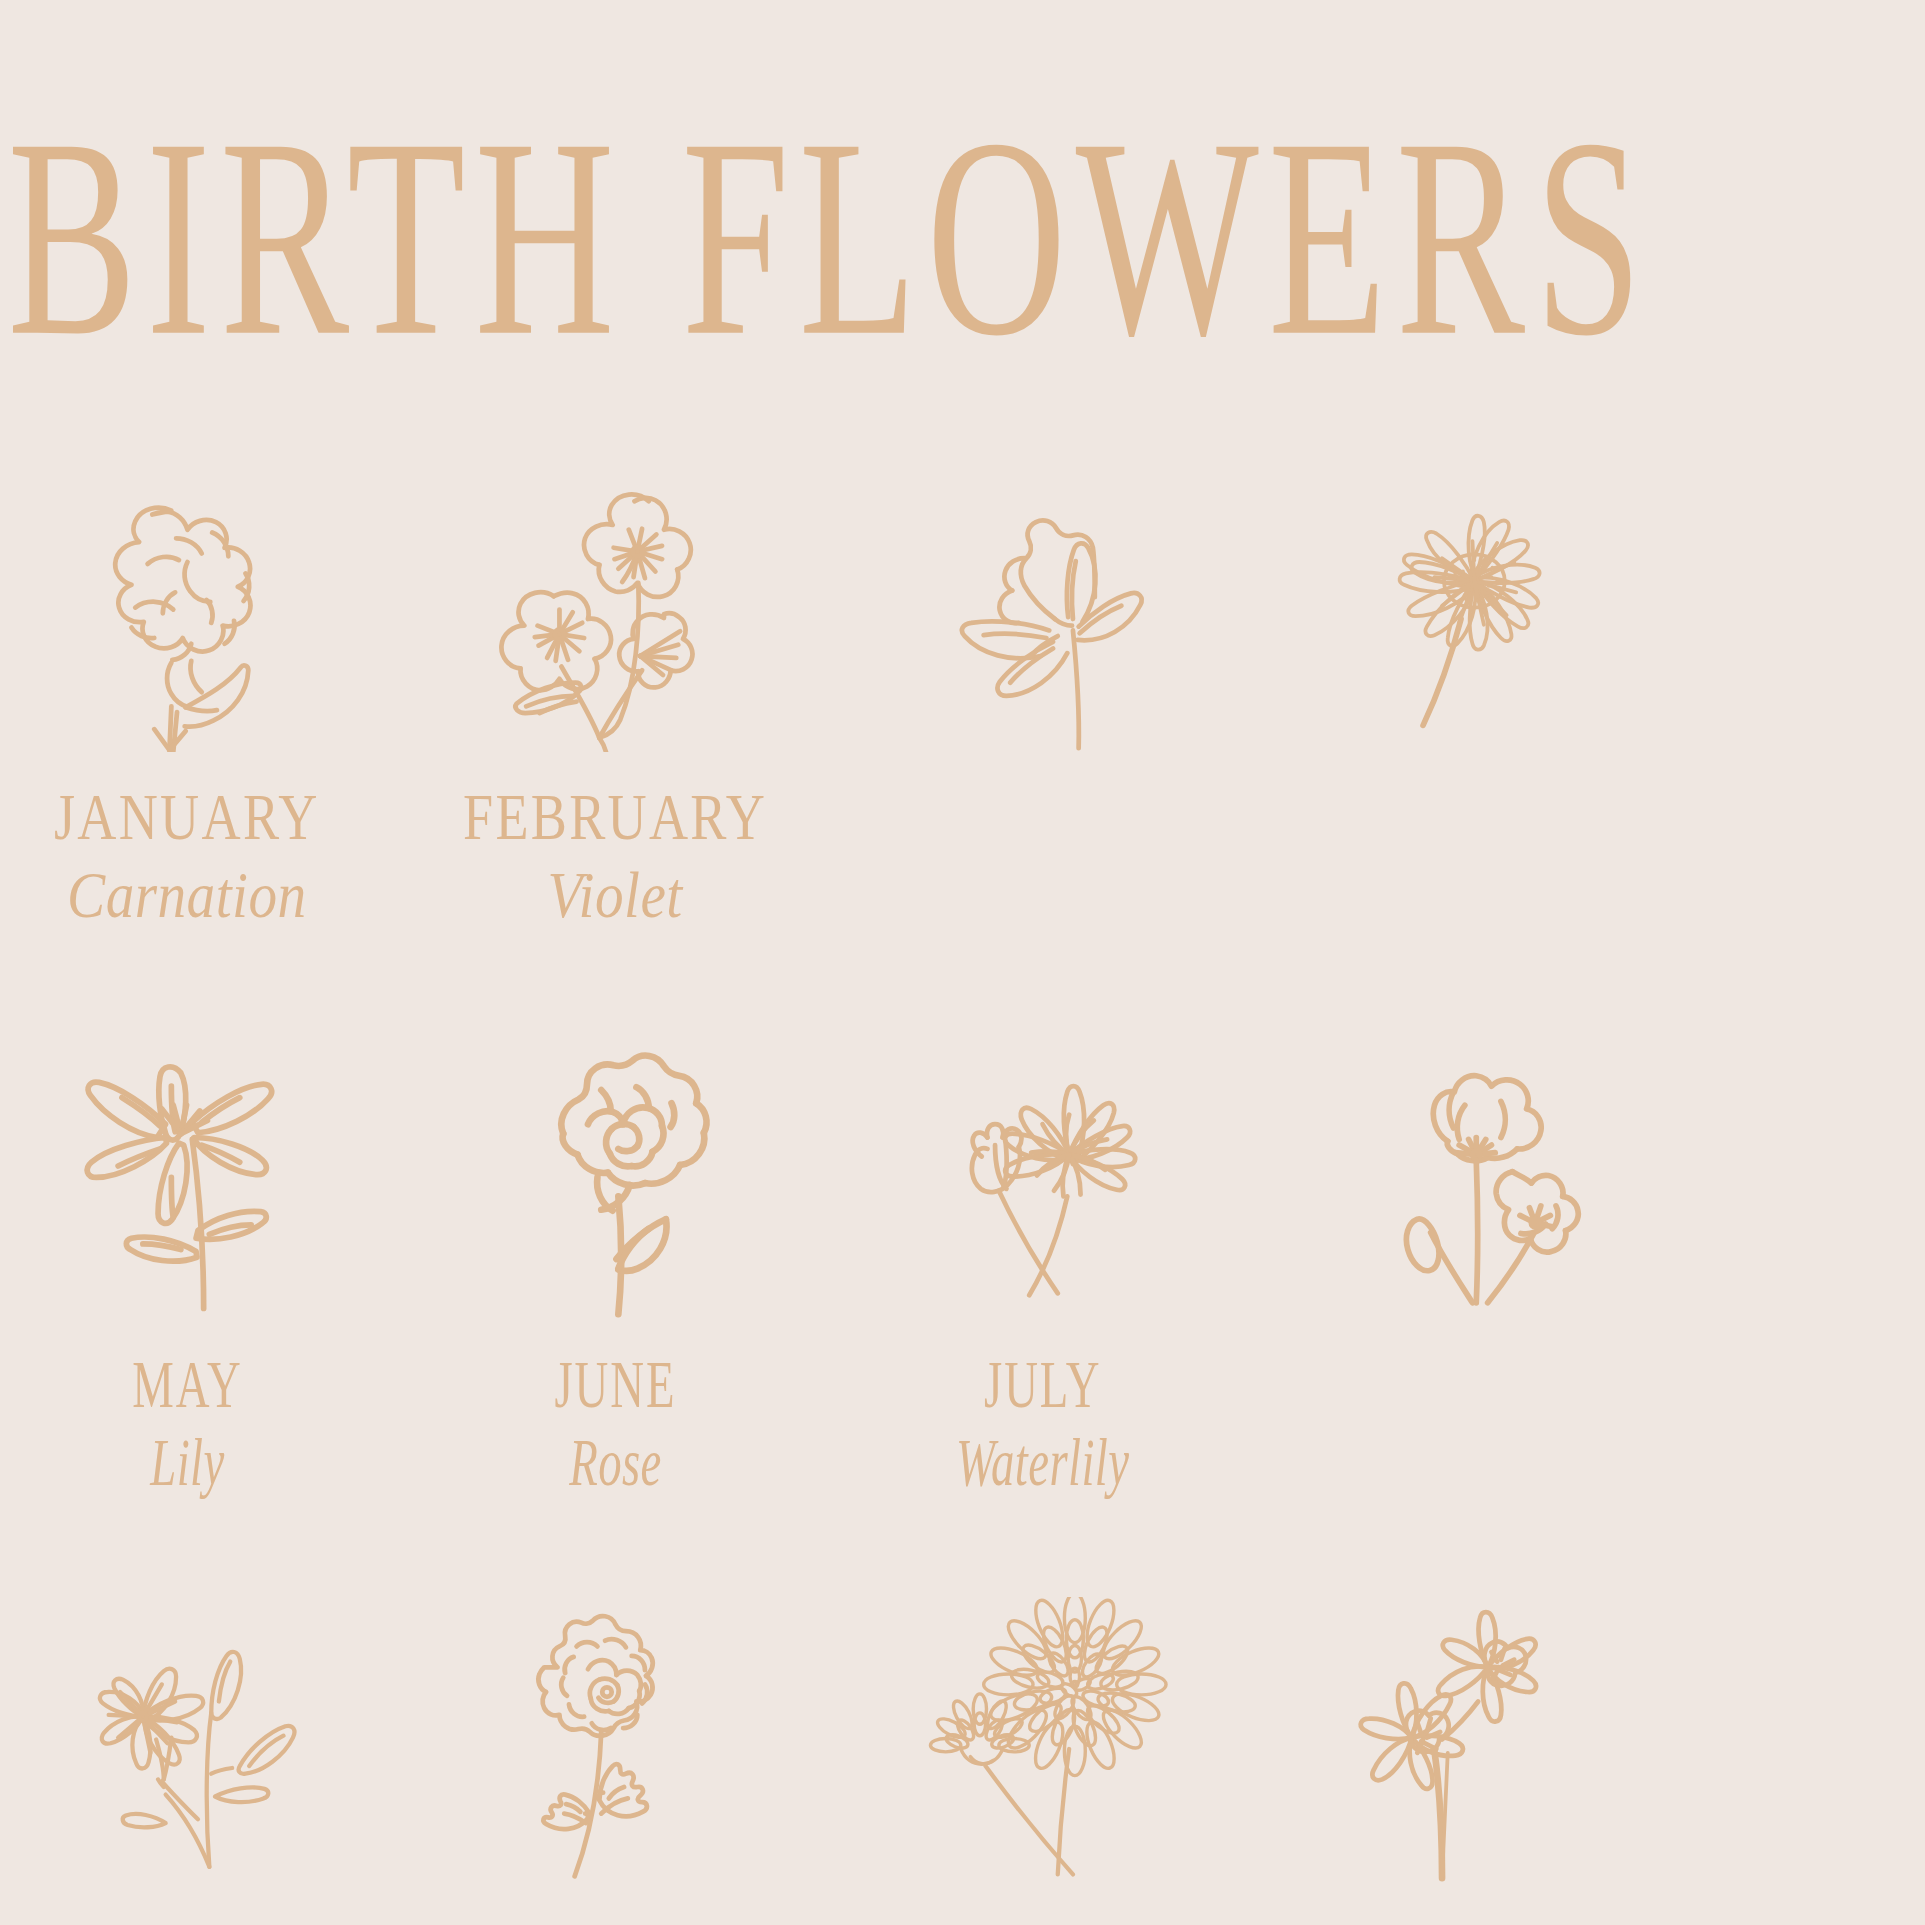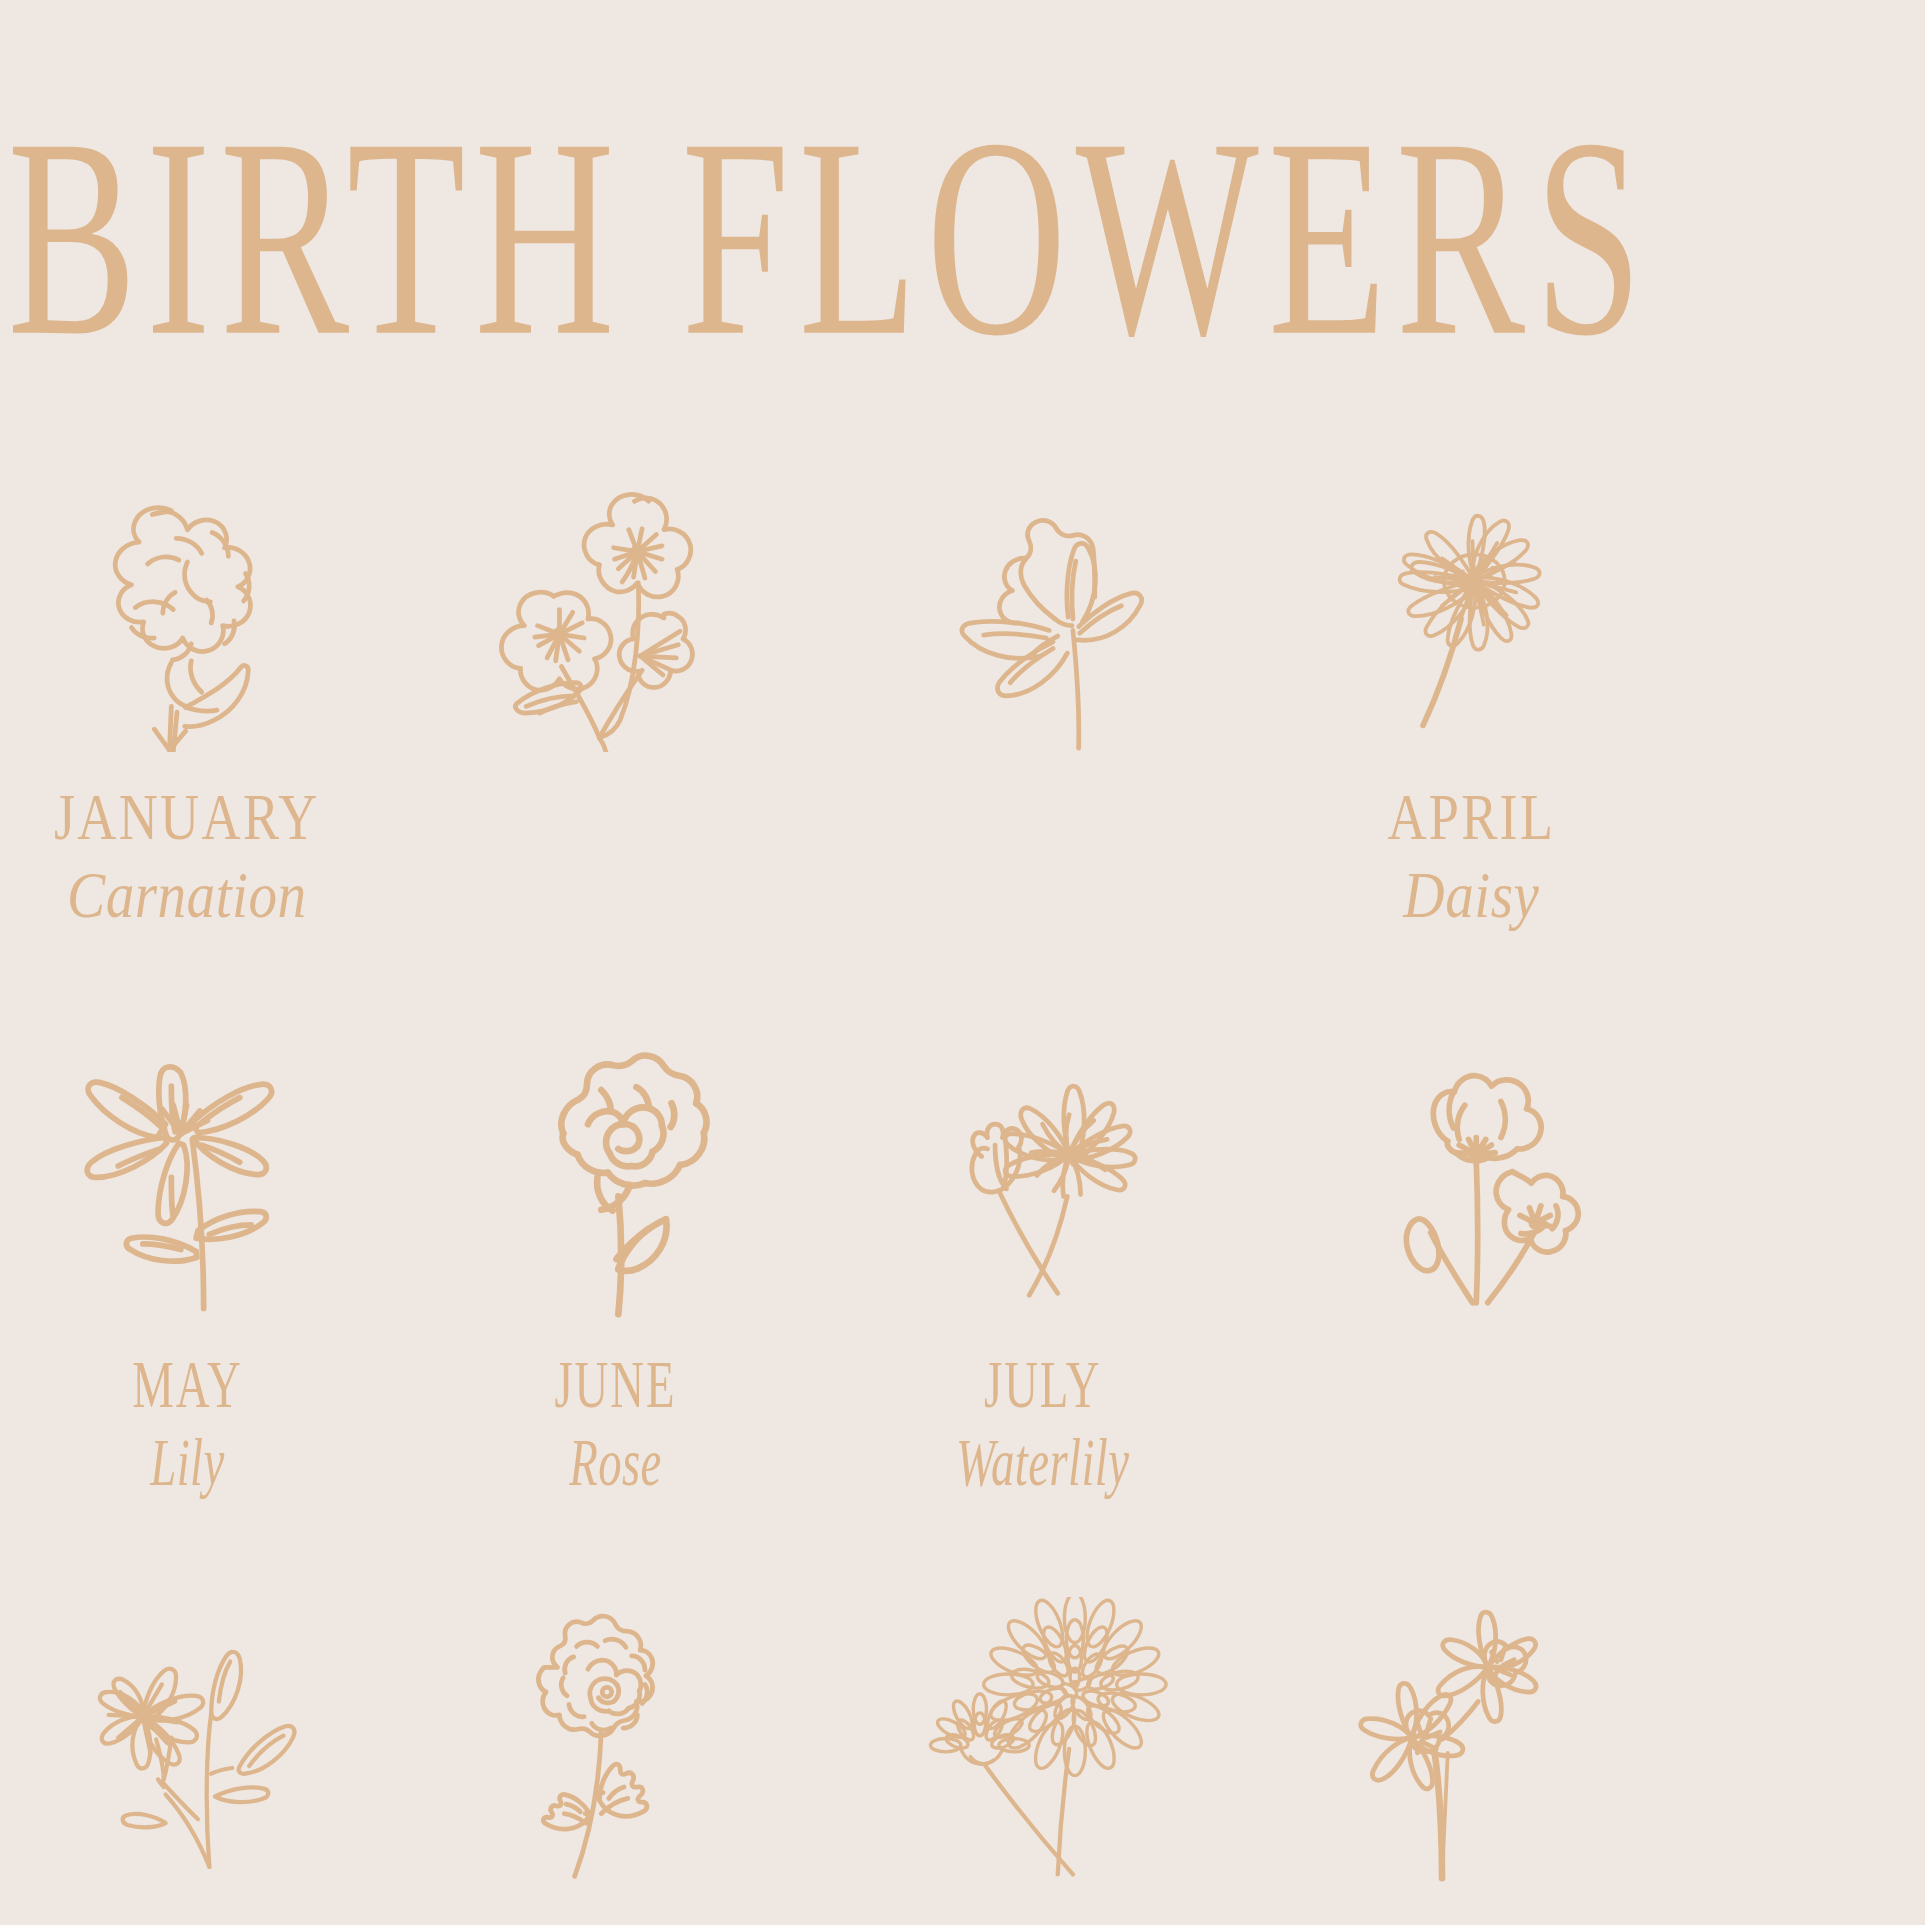--- a/index.html
+++ b/index.html
@@ -172,20 +172,24 @@
           <path d="M31 249c18-14 42-22 62-22 6 0 8 6 3 10-15 14-36 22-56 22-7 0-13-5-9-10z"></path>
           <path d="M41 252c16-7 34-11 50-11"></path>
           <path d="M55 259c12-6 26-10 39-12"></path>
 
           <path d="M159 122c2 48-3 105-19 144-4 9-12 16-22 19"></path>
           <path d="M78 210c16 28 30 50 40 75"></path>
           <path d="M163 214c-14 20-28 40-45 71"></path>
           <path d="M118 285c4 6 6 11 7 15"></path>
         </svg>
       </div>
+      <div class="labels">
+        <span class="month">FEBRUARY</span>
+        <span class="flower">Violet</span>
+      </div>
     </div>
 
     <div class="cell row1">
       <div class="art">
         <svg width="257" height="285" viewBox="0 0 270 300" fill="none" stroke="#ddb68e" stroke-width="5" stroke-linecap="round" stroke-linejoin="round">
 
           <path d="M147 160c-12-9-24-21-32-35-6-11-5-22 2-29 5-5 6-12 3-18-4-8-1-16 7-20 8-4 17-1 21 6 4 7 11 10 18 8 10-3 19 3 21 13 1 7 2 36 2 52"></path>
           <path d="M115 96c-9 0-17 5-20 13-3 8 0 17 7 21"></path>
           <path d="M102 130c-9 3-15 12-13 21 2 9 11 15 20 13"></path>
 
@@ -258,24 +262,20 @@
               <circle cx="141" cy="140" r="2"></circle>
             <circle cx="151" cy="136" r="2"></circle>
               <circle cx="118" cy="112" r="2"></circle>
             <circle cx="162" cy="120" r="2"></circle>
               <circle cx="138" cy="98" r="2"></circle>
           </g>
 
           <path d="M124 160c-10 38-24 78-40 112" stroke-width="6"></path>
         </svg>
       </div>
-      <div class="labels">
-        <span class="month">APRIL</span>
-        <span class="flower">Daisy</span>
-      </div>
     </div>
 
     <div class="rowgap"></div>
     <div class="rowgap"></div>
     <div class="rowgap"></div>
     <div class="rowgap"></div>
 
     <div class="cell row2">
       <div class="art">
         <svg width="257" height="285" viewBox="0 0 270 300" fill="none" stroke="#ddb68e" stroke-width="6" stroke-linecap="round" stroke-linejoin="round">

